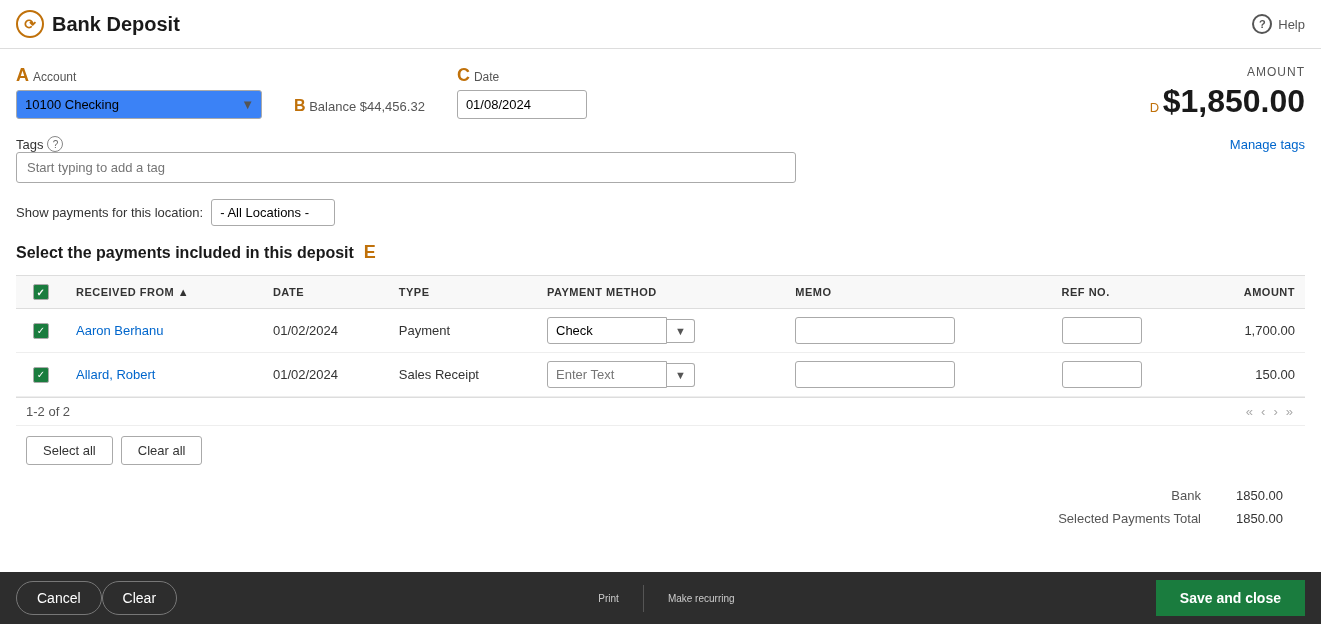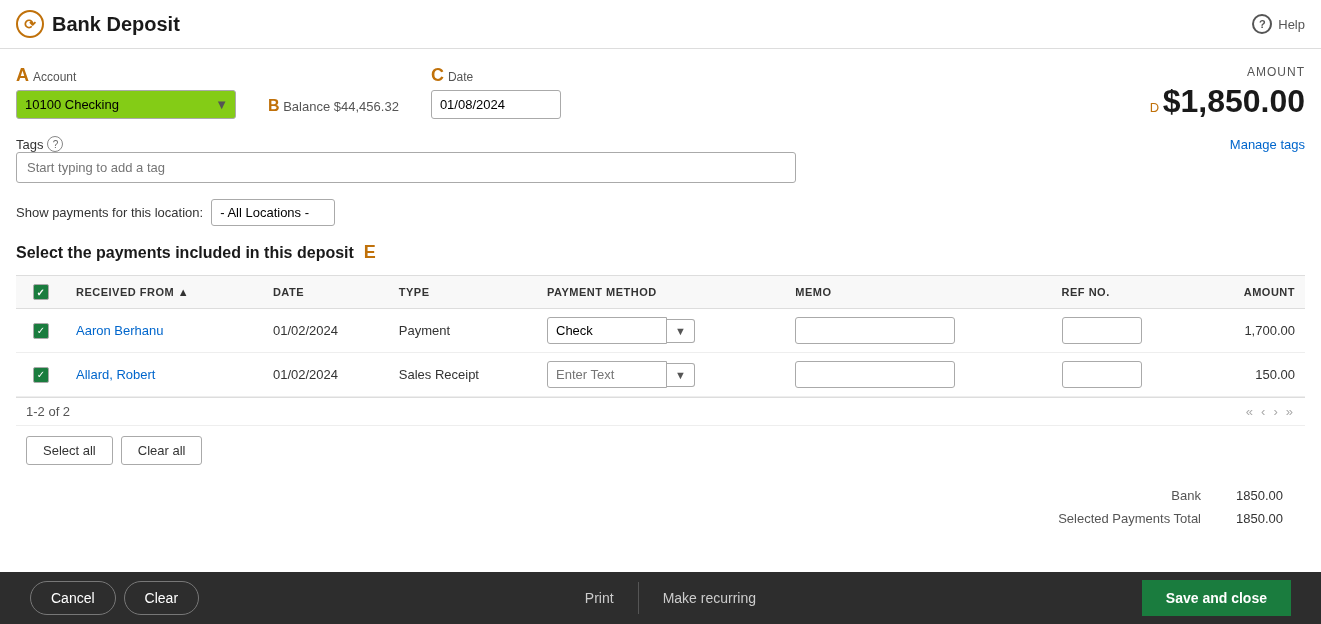--- a/index.html
+++ b/index.html
@@ -17,21 +17,21 @@
 
     
     .content { flex: 1; overflow-y: auto; padding: 16px; }
 
     
     .form-row { display: flex; align-items: flex-start; gap: 32px; margin-bottom: 16px; }
     .form-group { display: flex; flex-direction: column; gap: 4px; }
     .form-label-text { font-size: 12px; color: #555; }
 
     .account-select-wrapper { position: relative; display: flex; align-items: center; }
-    .account-input { border: 1px solid #aaa; border-radius: 3px; padding: 6px 32px 6px 8px; font-size: 13px; width: 220px; background: #84cc16; }
+    .account-input { border: 1px solid #aaa; border-radius: 3px; padding: 6px 32px 6px 8px; font-size: 13px; width: 246px; background: #3b82f6; }
     .account-chevron { position: absolute; right: 8px; pointer-events: none; color: #555; }
 
     .balance-label { font-size: 13px; color: #555; padding-top: 8px; }
 
     .date-input { border: 1px solid #aaa; border-radius: 3px; padding: 6px 8px; font-size: 13px; width: 130px; background: #fff; }
 
     .amount-group { margin-left: auto; text-align: right; }
     .amount-label { font-size: 12px; color: #555; text-transform: uppercase; letter-spacing: 1px; }
     .amount-value { font-size: 32px; font-weight: bold; color: #1a1a1a; }
     .amount-letter { color: #c0710a; }
@@ -82,24 +82,24 @@
     .btn-outline { border: 1px solid #aaa; border-radius: 3px; background: #fff; padding: 6px 16px; font-size: 13px; cursor: pointer; color: #333; }
 
     
     .totals-section { display: flex; justify-content: flex-end; padding: 8px 10px; gap: 0; }
     .totals-table { font-size: 13px; }
     .totals-table td { padding: 3px 10px; }
     .totals-table td.label { color: #555; text-align: right; }
     .totals-table td.value { text-align: right; font-weight: normal; min-width: 80px; }
 
     
-    .footer { display: flex; align-items: center; background: #2d2d2d; padding: 0 30px; height: 52px; gap: 8px; }
+    .footer { display: flex; align-items: center; background: #2d2d2d; padding: 0 16px; height: 52px; }
     .btn-footer-outline { border: 1px solid #777; border-radius: 20px; background: transparent; color: #fff; padding: 8px 20px; font-size: 14px; cursor: pointer; }
     .footer-center { flex: 1; display: flex; align-items: center; justify-content: center; gap: 0; }
-    .footer-link { color: #ccc; font-size: 14px; padding: 8px 24px; cursor: pointer; border-right: 1px solid #555; }
+    .footer-link { color: #ccc; font-size: 10px; padding: 8px 24px; cursor: pointer; border-right: 1px solid #555; }
     .footer-link:last-child { border-right: none; }
     .btn-save { background: #1a7c3e; color: #fff; border: none; border-radius: 0; padding: 10px 24px; font-size: 14px; cursor: pointer; margin-left: auto; font-weight: bold; }
 
     .header-labels { display: flex; align-items: baseline; gap: 4px; }
     .alpha-label { font-size: 18px; font-weight: bold; color: #c0710a; }
   </style>
 </head>
 <body>
 
 <div class="page-wrapper">

